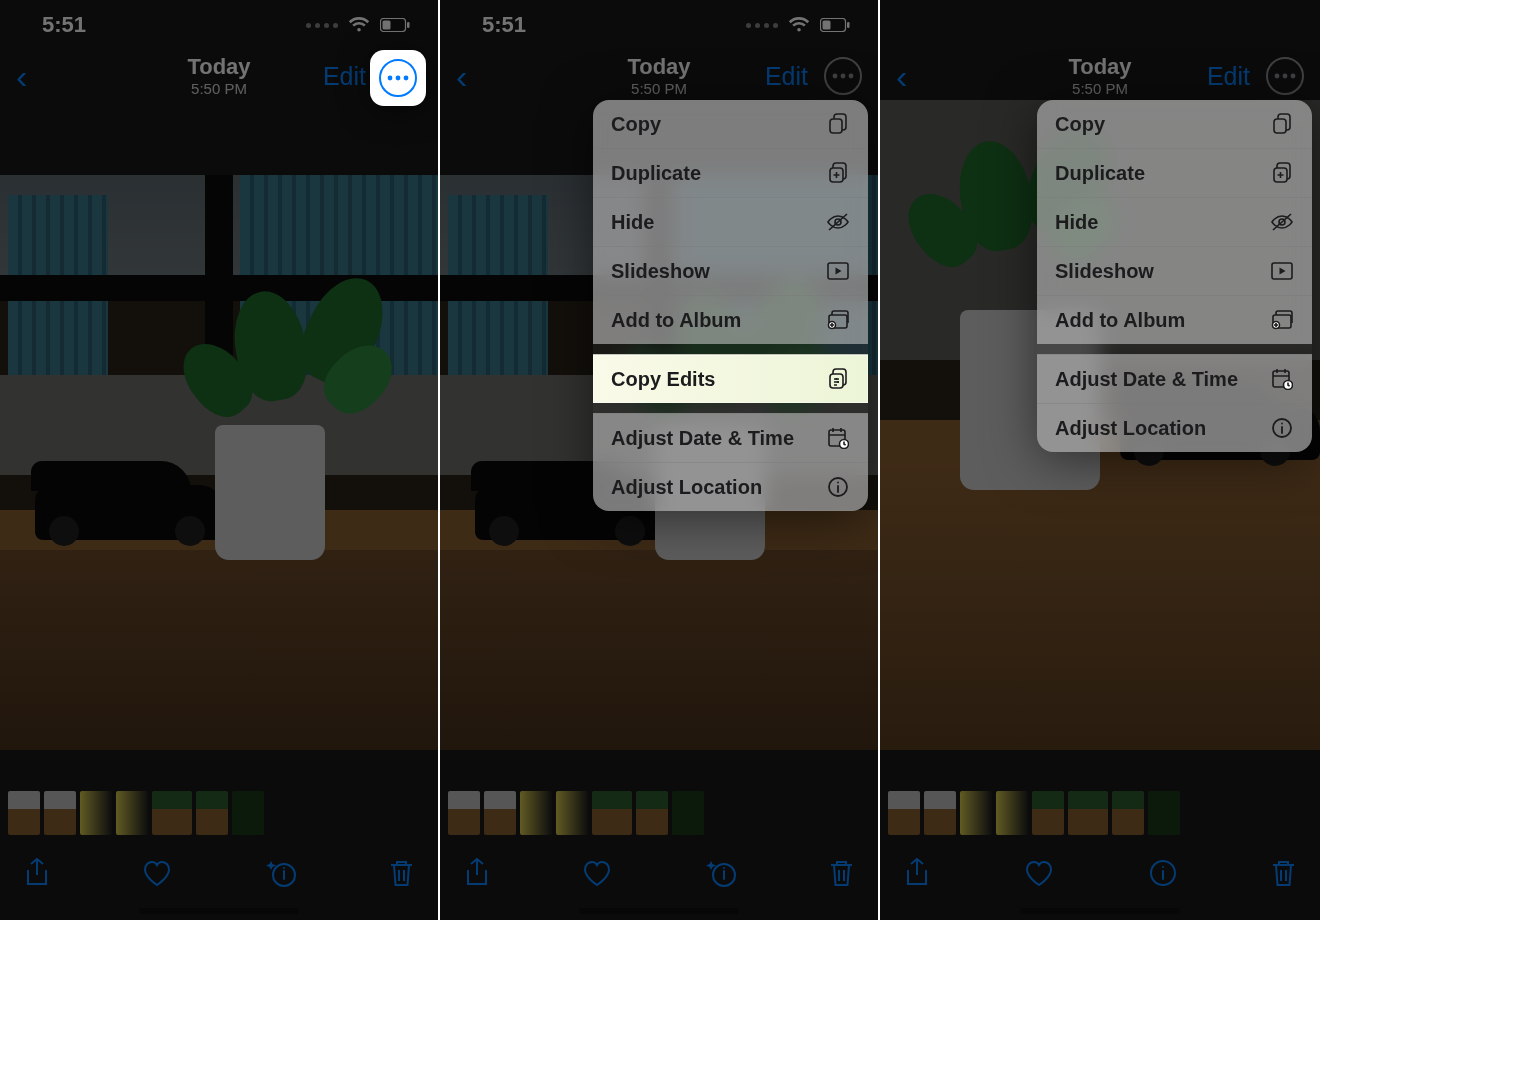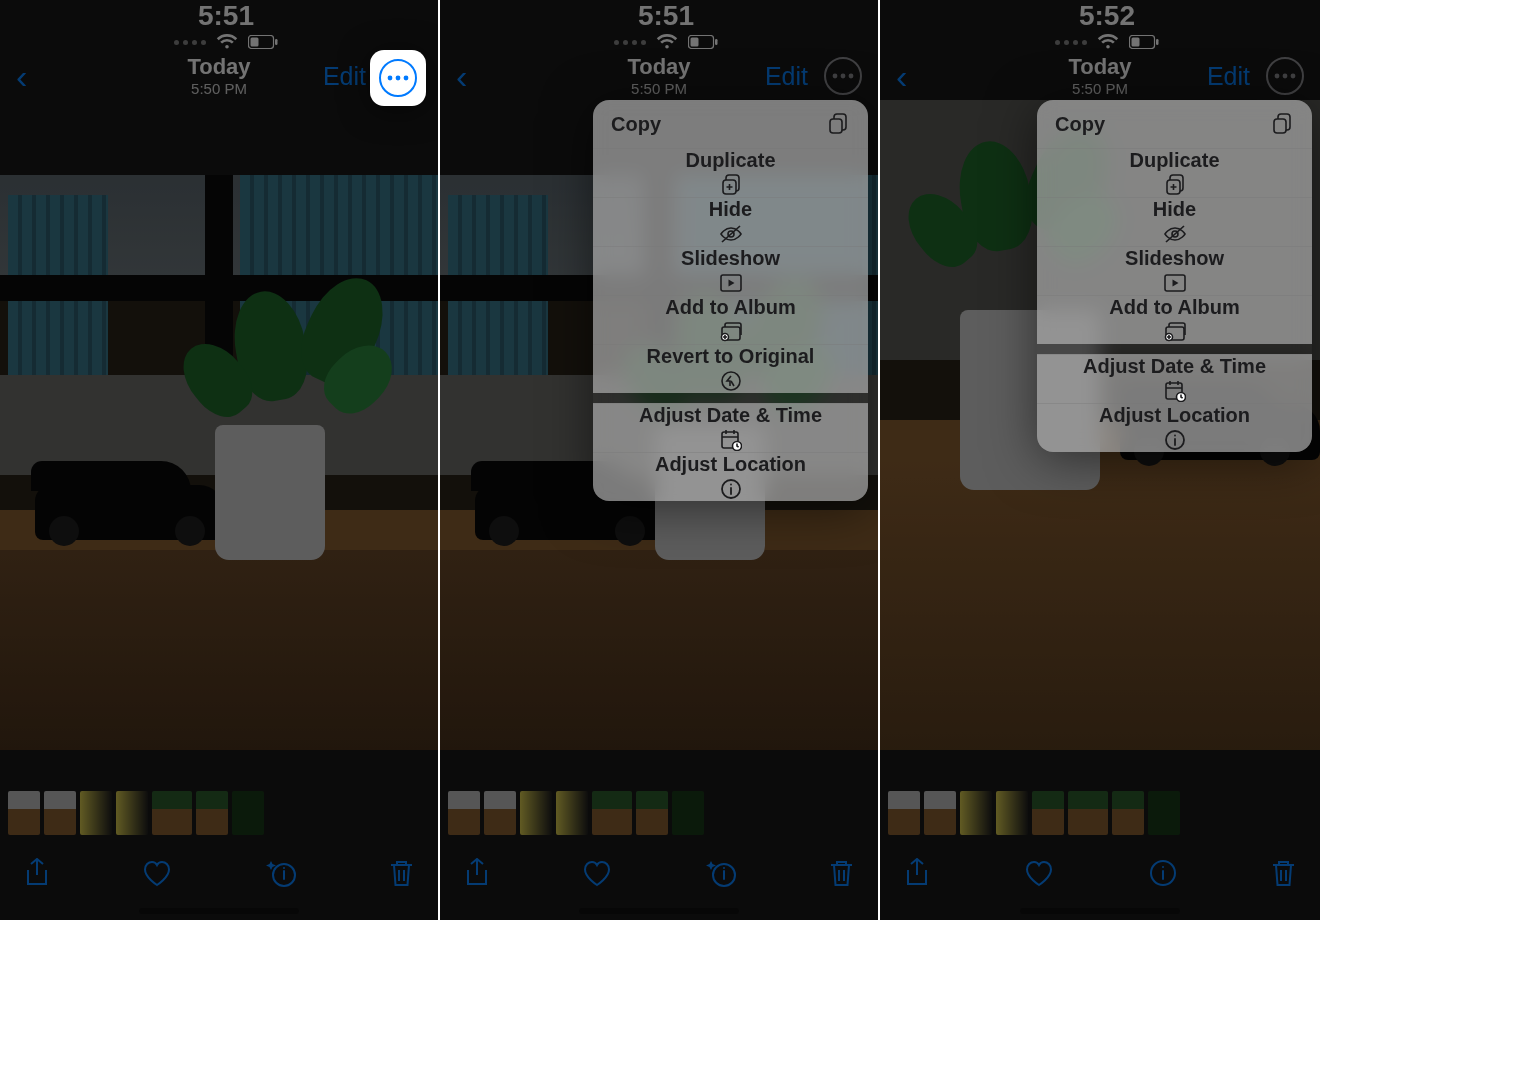--- a/index.html
+++ b/index.html
@@ -32,21 +32,21 @@
   .photo-bg .w1{left:14px;} .photo-bg .w2{left:140px;}
   #p3 .photo-bg{top:100px;height:650px;}
   #p3 .photo-bg .wall{top:0;height:260px;background:#5c5c57;}
   #p3 .photo-bg .desk{height:290px;background:linear-gradient(#8a5f32,#5a3e21);}
   #p3 .photo-bg .deskedge{bottom:290px;}
   #p3 .photo-bg .pot{bottom:260px;left:80px;width:140px;height:180px;}
   #p3 .photo-bg .leaves{bottom:430px;left:40px;width:230px;height:200px;}
   #p3 .photo-bg .car{left:240px;bottom:290px;width:200px;}
 
   
-  .status{position:absolute;top:0;left:14px;right:0;height:50px;color:#fff;display:flex;align-items:center;justify-content:space-between;padding:0 28px;font-size:28px;font-weight:600;flex-direction:column;}
+  .status{position:absolute;top:0;left:14px;right:0;height:50px;color:#fff;display:flex;align-items:center;justify-content:space-between;padding:0 28px;font-size:22px;font-weight:600;}
   .status .r{display:flex;gap:10px;align-items:center;}
   .dots{display:flex;gap:4px;align-items:flex-end;}
   .dots span{width:5px;height:5px;border-radius:50%;background:#888;}
   .wifi,.batt{display:inline-flex;}
   .wifi svg,.batt svg{display:block;}
 
   
   .nav{position:absolute;top:50px;left:0;right:0;height:52px;display:flex;align-items:center;justify-content:space-between;padding:0 16px;color:#fff;}
   .nav .center{position:absolute;left:0;right:0;text-align:center;pointer-events:none;}
   .title{font-size:22px;font-weight:600;line-height:1;}
@@ -71,21 +71,21 @@
 
   
   .toolbar{position:absolute;bottom:20px;left:0;right:0;height:54px;display:flex;justify-content:space-between;align-items:center;padding:0 24px;}
   .ticon{color:#0a84ff;}
   .ticon svg{display:block;}
   .home{position:absolute;bottom:6px;left:50%;width:160px;height:6px;border-radius:4px;background:#111;transform:translateX(-50%);}
 
   
   .menu{position:absolute;right:10px;top:100px;width:275px;border-radius:16px;overflow:hidden;box-shadow:0 8px 50px rgba(0,0,0,0.5);z-index:60;background:rgba(40,40,40,0.4);backdrop-filter:blur(10px);}
   .mitem{height:48px;display:flex;align-items:center;justify-content:space-between;padding:0 18px;font-size:20px;color:#1c1c1e;background:rgba(210,210,210,0.55);font-weight:bold;}
-  .mitem + .mitem{border-top:1px solid rgba(120,120,120,0.4);flex-direction:column;}
+  .mitem + .mitem{border-top:1px solid rgba(120,120,120,0.4);}
   .mitem.gapabove{margin-top:10px;}
   .mitem.hi{background:#f8f8f5;box-shadow:0 0 0 1px rgba(255,255,255,0.4) inset;}
   #p2 .mitem.hi{background:linear-gradient(90deg,#f9fae8,#ecf5d7);}
   #p3 .mitem.hi{background:linear-gradient(90deg,#f5f5f0,#fcfcf7);}
   .micon{width:24px;height:24px;flex:0 0 24px;display:flex;align-items:center;justify-content:center;}
   .micon svg{display:block;}
   #p3 .menu{right:8px;}
 
 </style>
 </head>
@@ -340,27 +340,29 @@
         <span>Add to Album</span>
         <span class="micon">
             <svg width="24" height="20" viewBox="0 0 24 20" fill="none" stroke="#1c1c1e" stroke-width="1.6">
               <rect x="3" y="5" width="18" height="13" rx="2"></rect>
               <path d="M6 5V3a2 2 0 012-2h12a2 2 0 012 2v10"></path>
               <circle cx="6" cy="15" r="3.5" fill="#fff"></circle>
               <path d="M6 13v4M4 15h4"></path>
             </svg>
           </span>
       </div>
-      <div class="mitem">
-        <span>Revert to Original</span>
-        <span class="micon">
-            <svg width="22" height="22" viewBox="0 0 22 22" fill="none" stroke="#1c1c1e" stroke-width="1.6">
-              <circle cx="11" cy="11" r="9"></circle>
-              <path d="M11 6l-4 5h3v5"></path>
-              <path d="M14 16l-3-5"></path>
+      <div class="mitem hi gapabove">
+        <span>Copy Edits</span>
+        <span class="micon">
+            <svg width="22" height="22" viewBox="0 0 22 22" fill="none" stroke="#1c1c1e" stroke-width="1.6">
+              <rect x="3" y="6" width="13" height="14" rx="3"></rect>
+              <path d="M6 6V4a3 3 0 013-3h7a3 3 0 013 3v10a3 3 0 01-3 3"></path>
+              <path d="M7 11h5M7 14h5M7 17h3"></path>
+              <circle cx="9.5" cy="11" r="1.1" fill="#1c1c1e" stroke="none"></circle>
+              <circle cx="11" cy="14" r="1.1" fill="#1c1c1e" stroke="none"></circle>
             </svg>
           </span>
       </div>
       <div class="mitem gapabove">
         <span>Adjust Date &amp; Time</span>
         <span class="micon">
             <svg width="22" height="22" viewBox="0 0 22 22" fill="none" stroke="#1c1c1e" stroke-width="1.6">
               <rect x="2" y="3" width="16" height="16" rx="2"></rect>
               <path d="M2 8h16M6 1v4M14 1v4"></path>
               <circle cx="17" cy="17" r="4.5" fill="#fff"></circle>
@@ -390,43 +392,20 @@
           <div class="wheel w2"></div>
         </div>
       <div class="pot"></div>
       <div class="leaves">
           <div class="leaf a"></div>
           <div class="leaf b"></div>
           <div class="leaf c"></div>
           <div class="leaf d"></div>
         </div>
     </div>
-    <div class="status">
-      <span>5:52</span>
-      <span class="r">
-        <span class="dots">
-            <span></span>
-            <span></span>
-            <span></span>
-            <span></span>
-          </span>
-        <span class="wifi">
-            <svg width="22" height="16" viewBox="0 0 22 16">
-              <path d="M11 14.5a1.8 1.8 0 100-3.6 1.8 1.8 0 000 3.6zM4.2 7.7a9.6 9.6 0 0113.6 0l-1.9 1.9a7 7 0 00-9.8 0zM.8 4.3a14.4 14.4 0 0120.4 0l-1.9 1.9a11.7 11.7 0 00-16.6 0z" fill="#fff"></path>
-            </svg>
-          </span>
-        <span class="batt">
-            <svg width="30" height="14" viewBox="0 0 30 14">
-              <rect x="0.5" y="0.5" width="25" height="13" rx="3" fill="none" stroke="#fff" stroke-width="1.2"></rect>
-              <rect x="2.5" y="2.5" width="8" height="9" rx="1.5" fill="#fff"></rect>
-              <rect x="27" y="4" width="2.5" height="6" rx="1.2" fill="#fff"></rect>
-            </svg>
-          </span>
-      </span>
-    </div>
     <div class="nav grey">
       <span class="back-chev">‹</span>
       <div class="center">
         <div class="title">Today</div>
         <div class="subtitle">5:50 PM</div>
       </div>
       <span class="r">
         <span class="edit">Edit</span>
         <span class="more">
             <svg width="22" height="6" viewBox="0 0 22 6">

